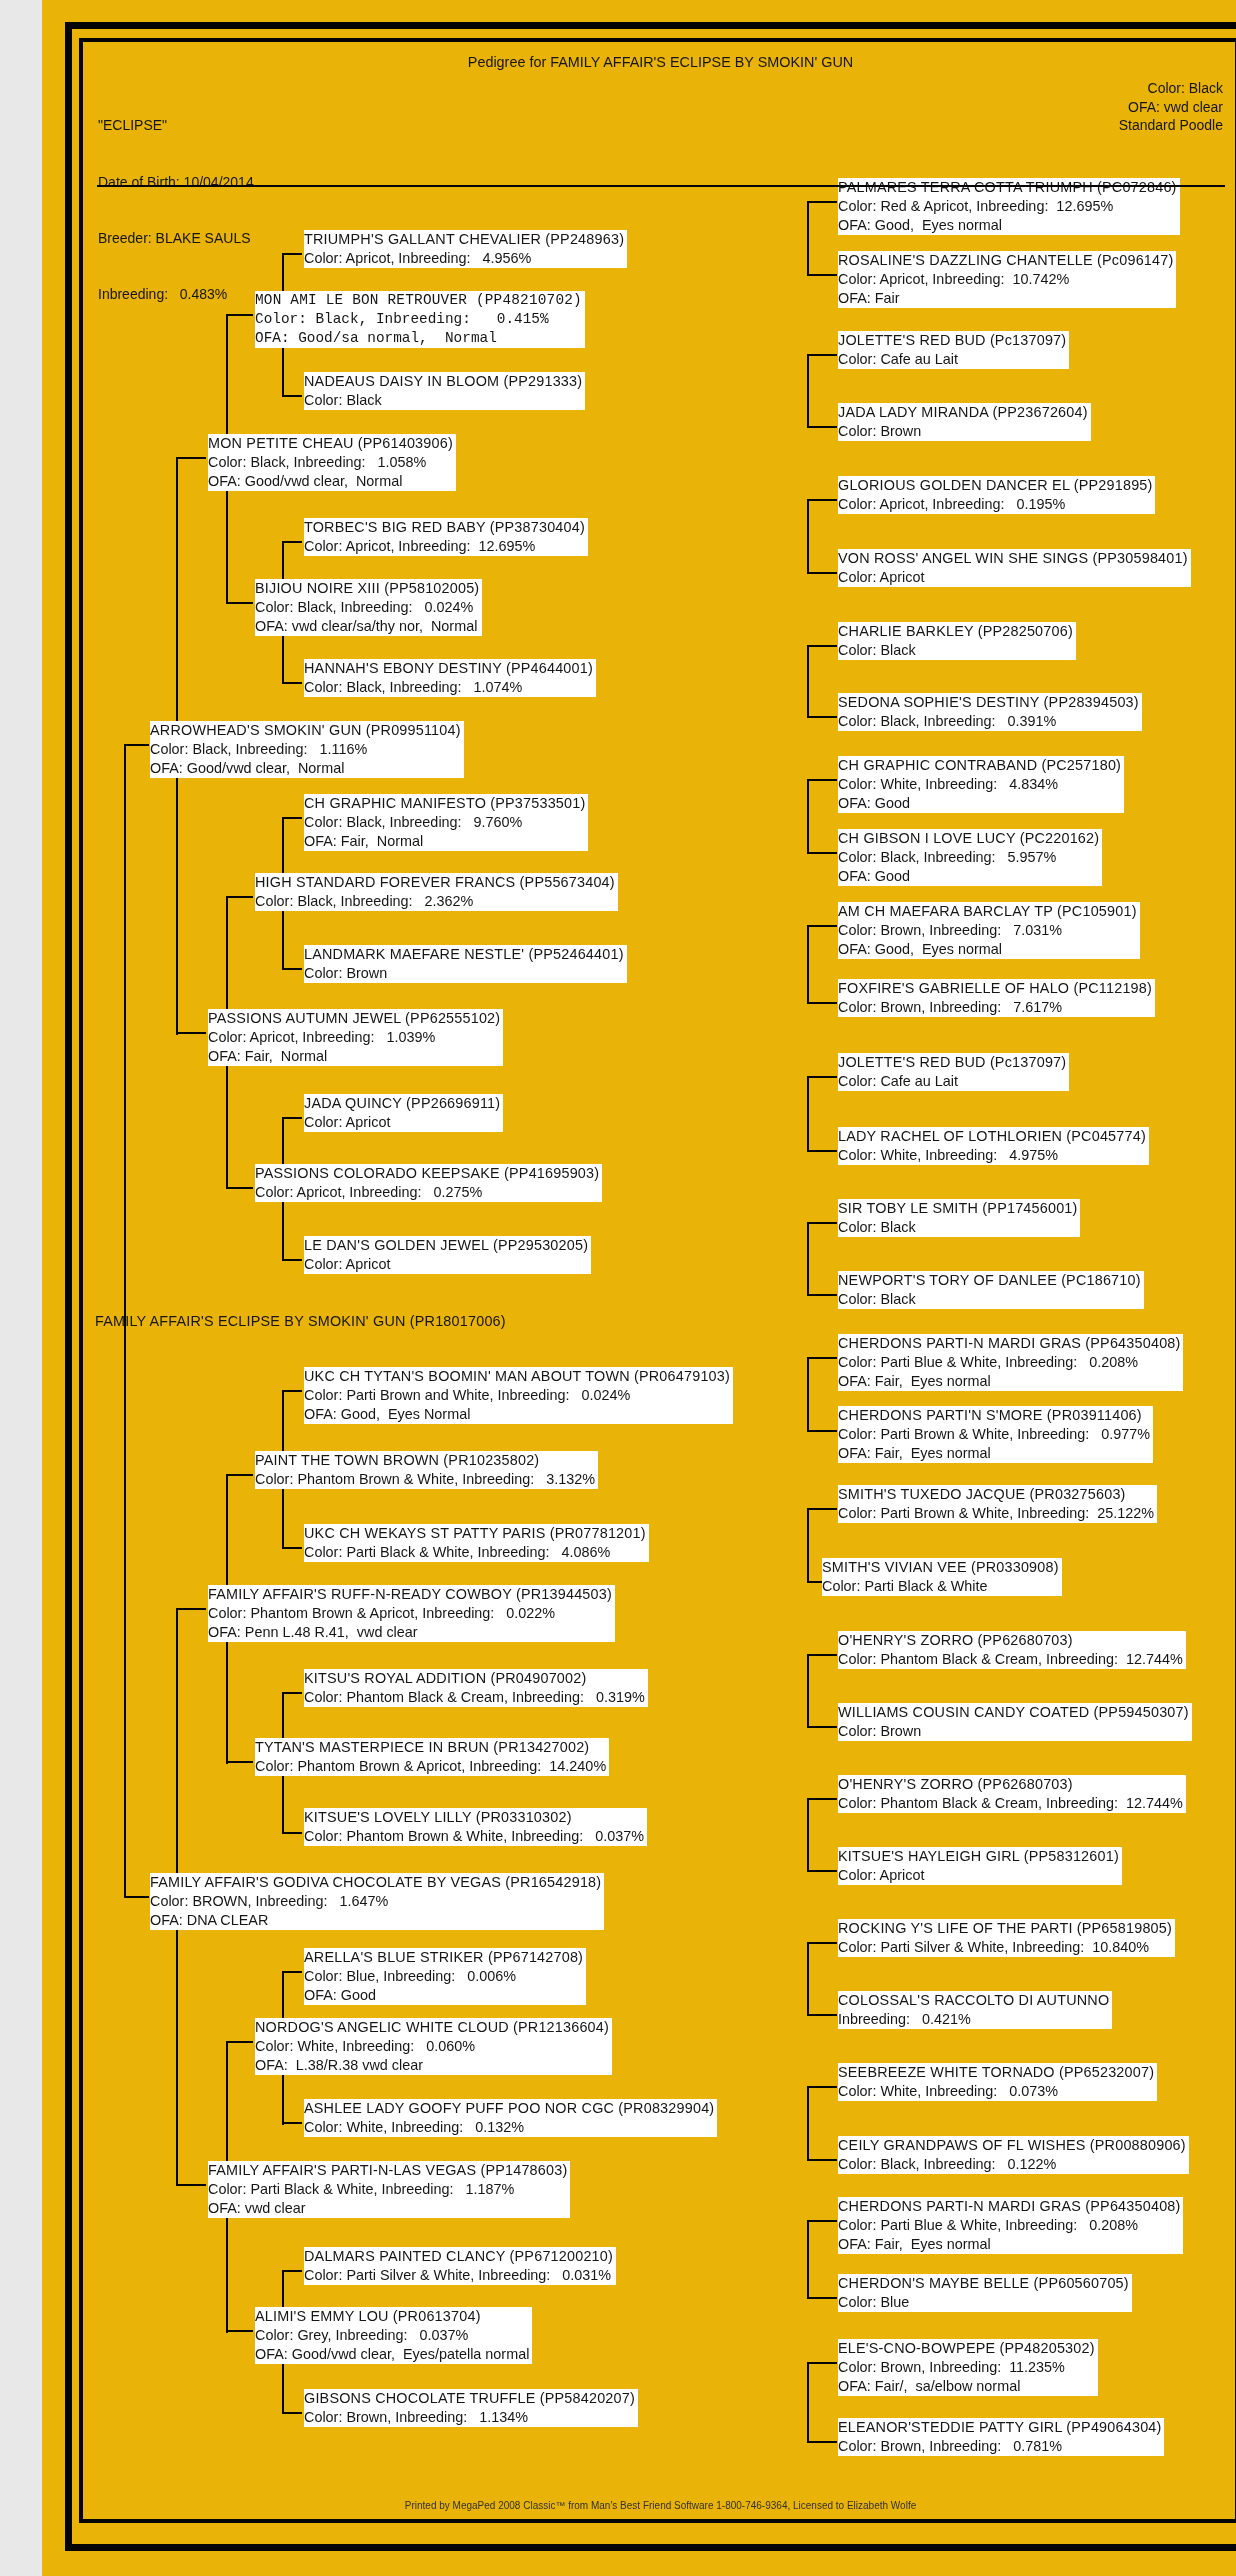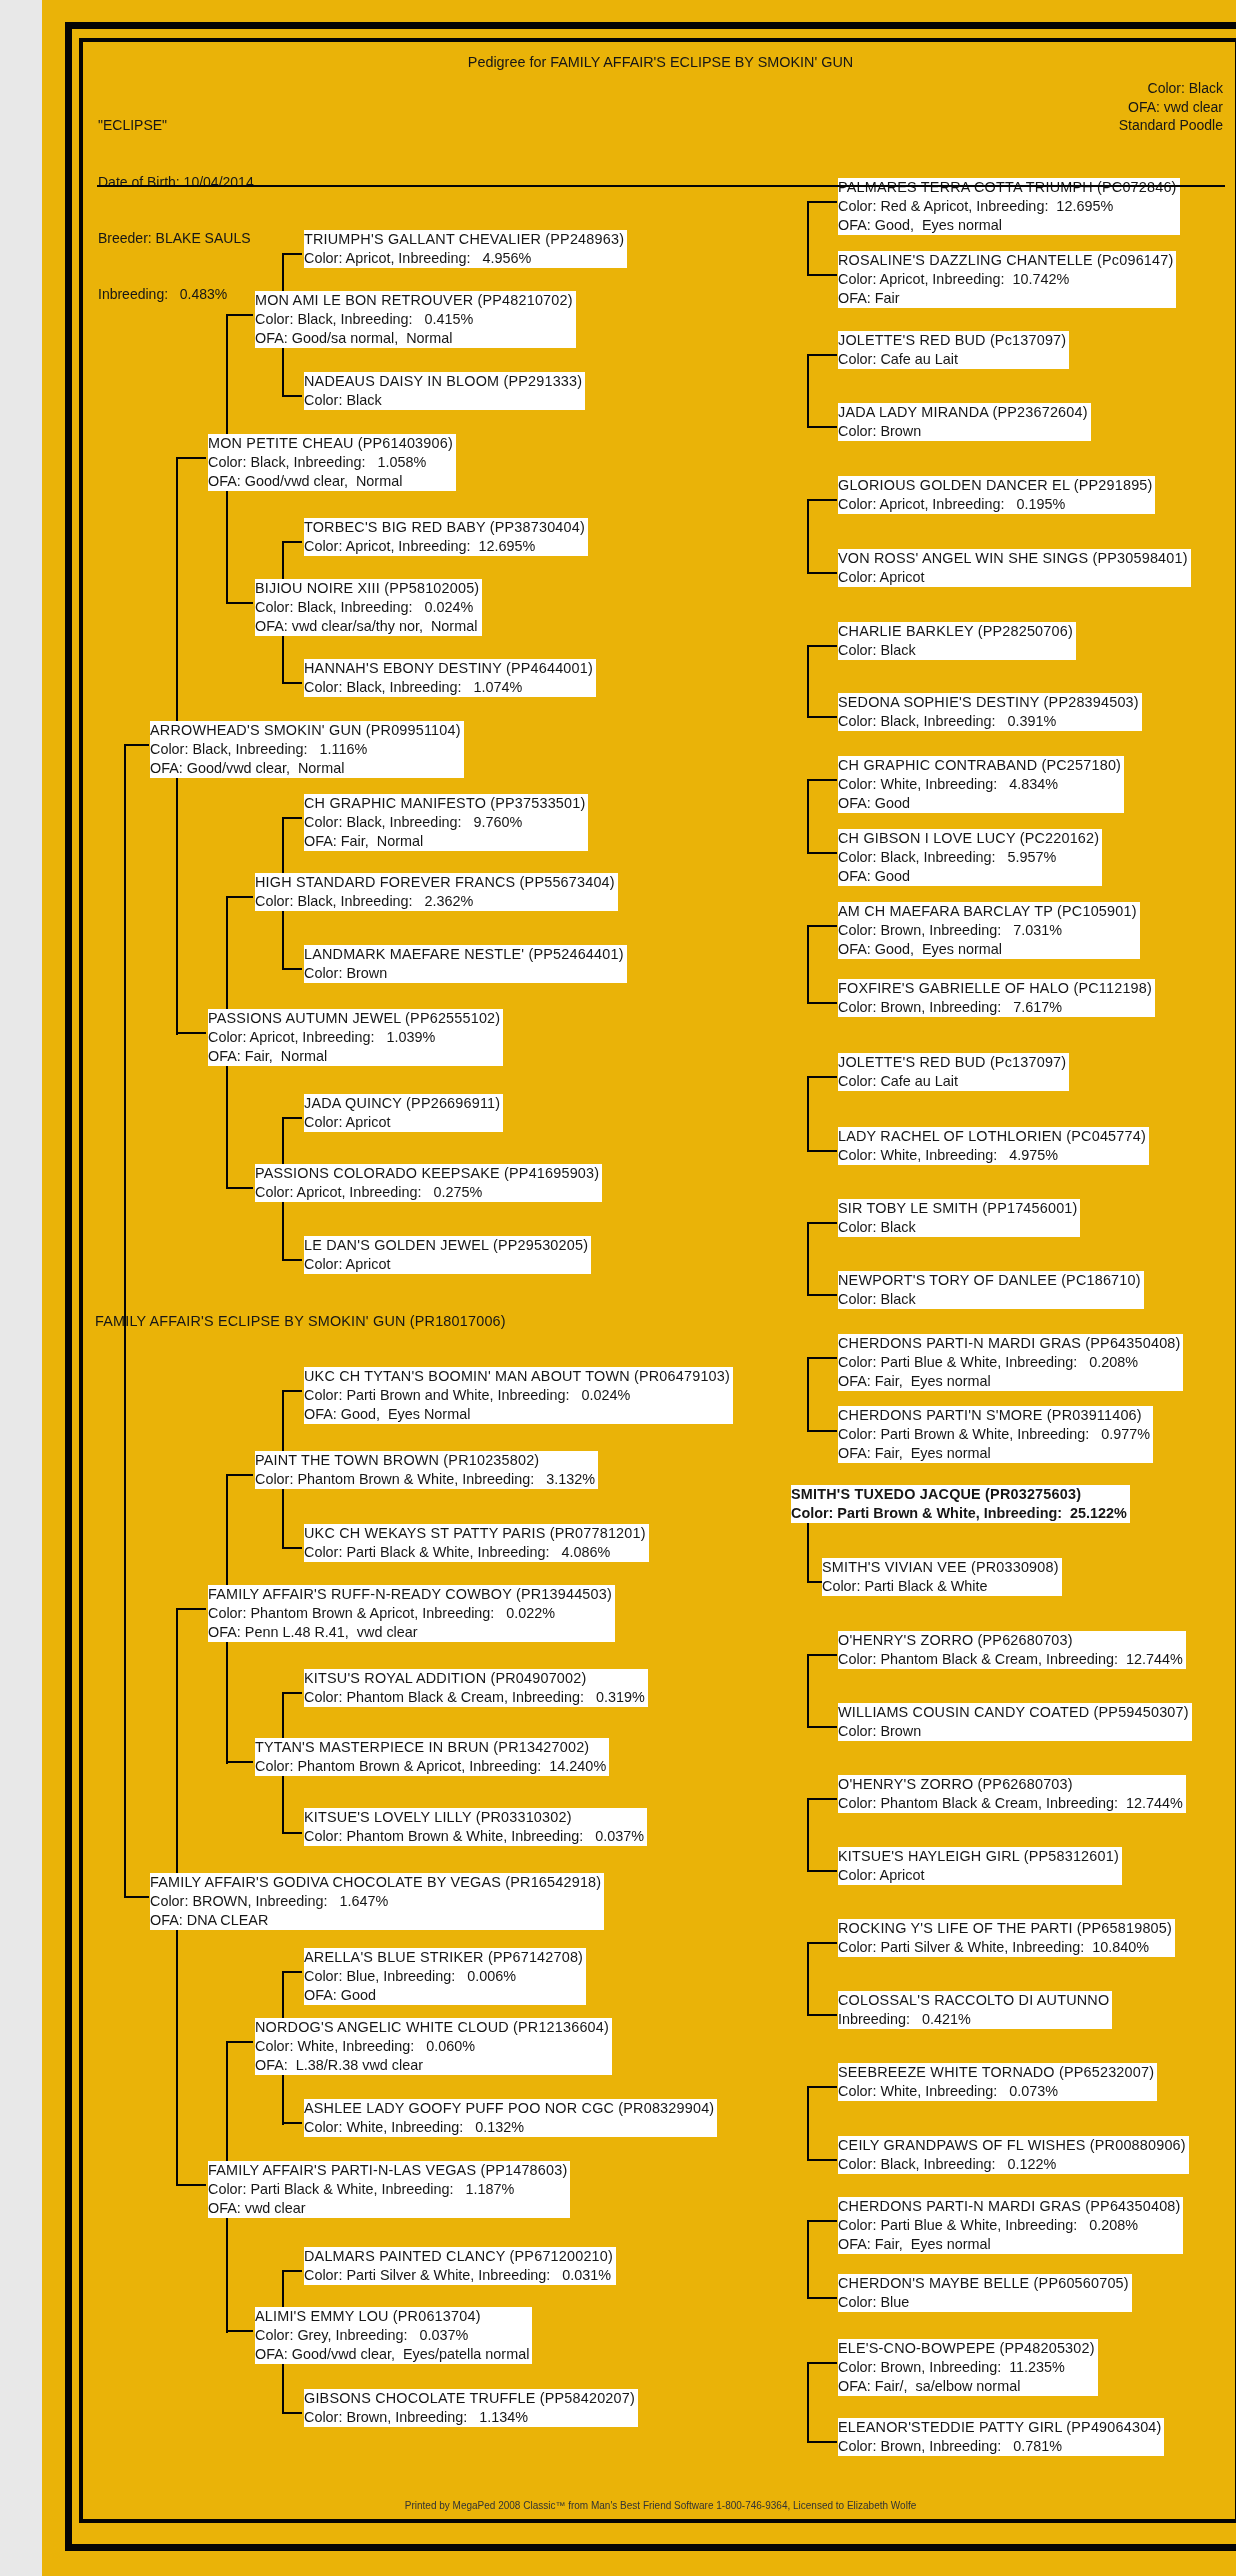--- a/index.html
+++ b/index.html
@@ -146,21 +146,21 @@
       <div class="line" style="left: 765px; top: 2362px; width: 1.9px; height: 81px;"></div>
       <div class="line" style="left: 765px; top: 2362px; width: 30px; height: 1.9px;"></div>
       <div class="line" style="left: 765px; top: 2441px; width: 30px; height: 1.9px;"></div>
       <div class="entry root" style="left: 53px; top: 1312px;"><div class="nm">FAMILY AFFAIR'S ECLIPSE BY SMOKIN' GUN (PR18017006)</div></div>
       <div class="entry" style="left: 108px; top: 721px;"><div class="nm">ARROWHEAD'S SMOKIN' GUN (PR09951104)</div><div class="dt">Color: Black, Inbreeding:   1.116%</div><div class="dt">OFA: Good/vwd clear,  Normal</div></div>
       <div class="entry" style="left: 108px; top: 1873px;"><div class="nm">FAMILY AFFAIR'S GODIVA CHOCOLATE BY VEGAS (PR16542918)</div><div class="dt">Color: BROWN, Inbreeding:   1.647%</div><div class="dt">OFA: DNA CLEAR</div></div>
       <div class="entry" style="left: 166px; top: 434px;"><div class="nm">MON PETITE CHEAU (PP61403906)</div><div class="dt">Color: Black, Inbreeding:   1.058%</div><div class="dt">OFA: Good/vwd clear,  Normal</div></div>
       <div class="entry" style="left: 166px; top: 1009px;"><div class="nm">PASSIONS AUTUMN JEWEL (PP62555102)</div><div class="dt">Color: Apricot, Inbreeding:   1.039%</div><div class="dt">OFA: Fair,  Normal</div></div>
       <div class="entry" style="left: 166px; top: 1585px;"><div class="nm">FAMILY AFFAIR'S RUFF-N-READY COWBOY (PR13944503)</div><div class="dt">Color: Phantom Brown &amp; Apricot, Inbreeding:   0.022%</div><div class="dt">OFA: Penn L.48 R.41,  vwd clear</div></div>
       <div class="entry" style="left: 166px; top: 2161px;"><div class="nm">FAMILY AFFAIR'S PARTI-N-LAS VEGAS (PP1478603)</div><div class="dt">Color: Parti Black &amp; White, Inbreeding:   1.187%</div><div class="dt">OFA: vwd clear</div></div>
-      <div class="entry" style="left: 213px; top: 291px;"><div class="nm">MON AMI LE BON RETROUVER (PP48210702)</div><div class="dt">Color: Black, Inbreeding:   0.415%</div><div class="dt">OFA: Good/sa normal,  Normal</div></div>
+      <div class="entry" style="left: 213px; top: 291px; font-family: Liberation Mono, monospace;"><div class="nm">MON AMI LE BON RETROUVER (PP48210702)</div><div class="dt">Color: Black, Inbreeding:   0.415%</div><div class="dt">OFA: Good/sa normal,  Normal</div></div>
       <div class="entry" style="left: 213px; top: 579px;"><div class="nm">BIJIOU NOIRE XIII (PP58102005)</div><div class="dt">Color: Black, Inbreeding:   0.024%</div><div class="dt">OFA: vwd clear/sa/thy nor,  Normal</div></div>
       <div class="entry" style="left: 213px; top: 873px;"><div class="nm">HIGH STANDARD FOREVER FRANCS (PP55673404)</div><div class="dt">Color: Black, Inbreeding:   2.362%</div></div>
       <div class="entry" style="left: 213px; top: 1164px;"><div class="nm">PASSIONS COLORADO KEEPSAKE (PP41695903)</div><div class="dt">Color: Apricot, Inbreeding:   0.275%</div></div>
       <div class="entry" style="left: 213px; top: 1451px;"><div class="nm">PAINT THE TOWN BROWN (PR10235802)</div><div class="dt">Color: Phantom Brown &amp; White, Inbreeding:   3.132%</div></div>
       <div class="entry" style="left: 213px; top: 1738px;"><div class="nm">TYTAN'S MASTERPIECE IN BRUN (PR13427002)</div><div class="dt">Color: Phantom Brown &amp; Apricot, Inbreeding:  14.240%</div></div>
       <div class="entry" style="left: 213px; top: 2018px;"><div class="nm">NORDOG'S ANGELIC WHITE CLOUD (PR12136604)</div><div class="dt">Color: White, Inbreeding:   0.060%</div><div class="dt">OFA:  L.38/R.38 vwd clear</div></div>
       <div class="entry" style="left: 213px; top: 2307px;"><div class="nm">ALIMI'S EMMY LOU (PR0613704)</div><div class="dt">Color: Grey, Inbreeding:   0.037%</div><div class="dt">OFA: Good/vwd clear,  Eyes/patella normal</div></div>
       <div class="entry" style="left: 262px; top: 230px;"><div class="nm">TRIUMPH'S GALLANT CHEVALIER (PP248963)</div><div class="dt">Color: Apricot, Inbreeding:   4.956%</div></div>
       <div class="entry" style="left: 262px; top: 372px;"><div class="nm">NADEAUS DAISY IN BLOOM (PP291333)</div><div class="dt">Color: Black</div></div>
       <div class="entry" style="left: 262px; top: 518px;"><div class="nm">TORBEC'S BIG RED BABY (PP38730404)</div><div class="dt">Color: Apricot, Inbreeding:  12.695%</div></div>
@@ -188,21 +188,21 @@
       <div class="entry" style="left: 796px; top: 756px;"><div class="nm">CH GRAPHIC CONTRABAND (PC257180)</div><div class="dt">Color: White, Inbreeding:   4.834%</div><div class="dt">OFA: Good</div></div>
       <div class="entry" style="left: 796px; top: 829px;"><div class="nm">CH GIBSON I LOVE LUCY (PC220162)</div><div class="dt">Color: Black, Inbreeding:   5.957%</div><div class="dt">OFA: Good</div></div>
       <div class="entry" style="left: 796px; top: 902px;"><div class="nm">AM CH MAEFARA BARCLAY TP (PC105901)</div><div class="dt">Color: Brown, Inbreeding:   7.031%</div><div class="dt">OFA: Good,  Eyes normal</div></div>
       <div class="entry" style="left: 796px; top: 979px;"><div class="nm">FOXFIRE'S GABRIELLE OF HALO (PC112198)</div><div class="dt">Color: Brown, Inbreeding:   7.617%</div></div>
       <div class="entry" style="left: 796px; top: 1053px;"><div class="nm">JOLETTE'S RED BUD (Pc137097)</div><div class="dt">Color: Cafe au Lait</div></div>
       <div class="entry" style="left: 796px; top: 1127px;"><div class="nm">LADY RACHEL OF LOTHLORIEN (PC045774)</div><div class="dt">Color: White, Inbreeding:   4.975%</div></div>
       <div class="entry" style="left: 796px; top: 1199px;"><div class="nm">SIR TOBY LE SMITH (PP17456001)</div><div class="dt">Color: Black</div></div>
       <div class="entry" style="left: 796px; top: 1271px;"><div class="nm">NEWPORT'S TORY OF DANLEE (PC186710)</div><div class="dt">Color: Black</div></div>
       <div class="entry" style="left: 796px; top: 1334px;"><div class="nm">CHERDONS PARTI-N MARDI GRAS (PP64350408)</div><div class="dt">Color: Parti Blue &amp; White, Inbreeding:   0.208%</div><div class="dt">OFA: Fair,  Eyes normal</div></div>
       <div class="entry" style="left: 796px; top: 1406px;"><div class="nm">CHERDONS PARTI'N S'MORE (PR03911406)</div><div class="dt">Color: Parti Brown &amp; White, Inbreeding:   0.977%</div><div class="dt">OFA: Fair,  Eyes normal</div></div>
-      <div class="entry" style="left: 749px; top: 1485px; font-weight: bold;"><div class="nm">SMITH'S TUXEDO JACQUE (PR03275603)</div><div class="dt">Color: Parti Brown &amp; White, Inbreeding:  25.122%</div></div>
+      <div class="entry" style="left: 796px; top: 1485px;"><div class="nm">SMITH'S TUXEDO JACQUE (PR03275603)</div><div class="dt">Color: Parti Brown &amp; White, Inbreeding:  25.122%</div></div>
       <div class="entry" style="left: 780px; top: 1558px;"><div class="nm">SMITH'S VIVIAN VEE (PR0330908)</div><div class="dt">Color: Parti Black &amp; White</div></div>
       <div class="entry" style="left: 796px; top: 1631px;"><div class="nm">O'HENRY'S ZORRO (PP62680703)</div><div class="dt">Color: Phantom Black &amp; Cream, Inbreeding:  12.744%</div></div>
       <div class="entry" style="left: 796px; top: 1703px;"><div class="nm">WILLIAMS COUSIN CANDY COATED (PP59450307)</div><div class="dt">Color: Brown</div></div>
       <div class="entry" style="left: 796px; top: 1775px;"><div class="nm">O'HENRY'S ZORRO (PP62680703)</div><div class="dt">Color: Phantom Black &amp; Cream, Inbreeding:  12.744%</div></div>
       <div class="entry" style="left: 796px; top: 1847px;"><div class="nm">KITSUE'S HAYLEIGH GIRL (PP58312601)</div><div class="dt">Color: Apricot</div></div>
       <div class="entry" style="left: 796px; top: 1919px;"><div class="nm">ROCKING Y'S LIFE OF THE PARTI (PP65819805)</div><div class="dt">Color: Parti Silver &amp; White, Inbreeding:  10.840%</div></div>
       <div class="entry" style="left: 796px; top: 1991px;"><div class="nm">COLOSSAL'S RACCOLTO DI AUTUNNO</div><div class="dt">Inbreeding:   0.421%</div></div>
       <div class="entry" style="left: 796px; top: 2063px;"><div class="nm">SEEBREEZE WHITE TORNADO (PP65232007)</div><div class="dt">Color: White, Inbreeding:   0.073%</div></div>
       <div class="entry" style="left: 796px; top: 2136px;"><div class="nm">CEILY GRANDPAWS OF FL WISHES (PR00880906)</div><div class="dt">Color: Black, Inbreeding:   0.122%</div></div>
       <div class="entry" style="left: 796px; top: 2197px;"><div class="nm">CHERDONS PARTI-N MARDI GRAS (PP64350408)</div><div class="dt">Color: Parti Blue &amp; White, Inbreeding:   0.208%</div><div class="dt">OFA: Fair,  Eyes normal</div></div>

